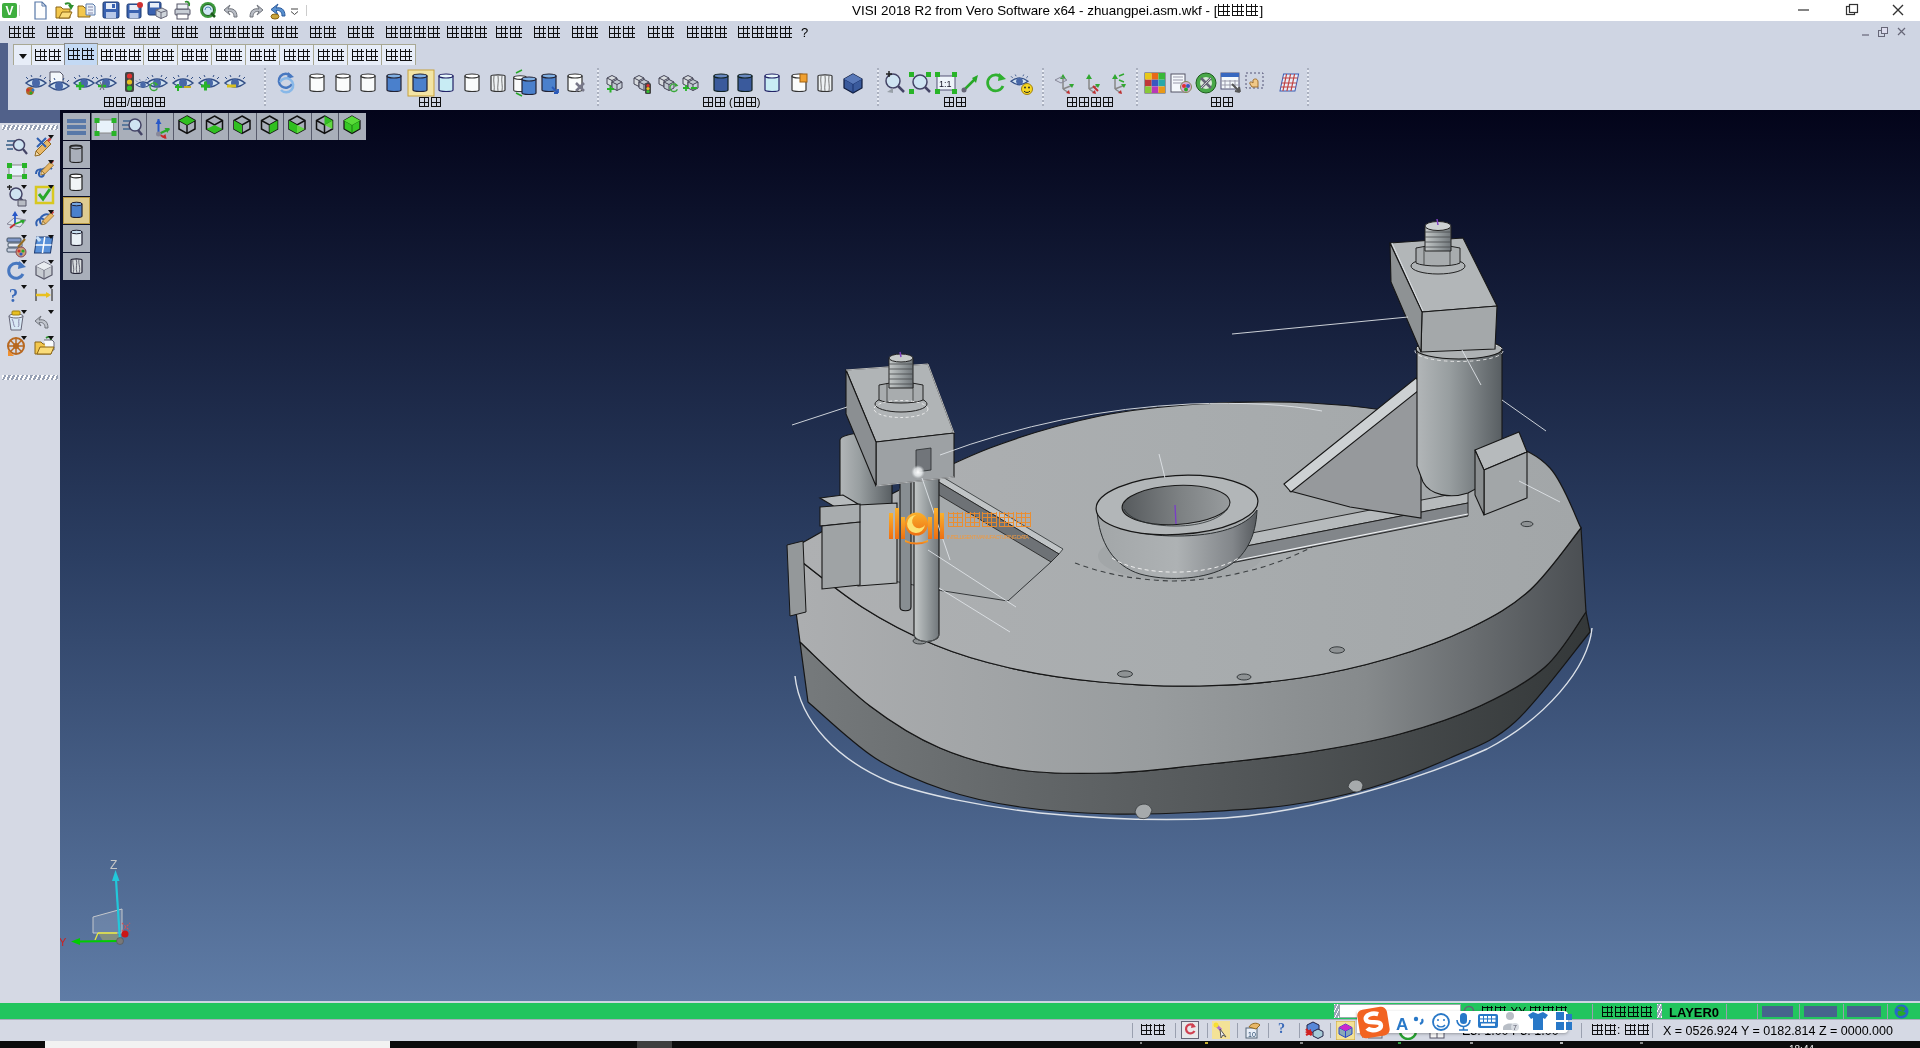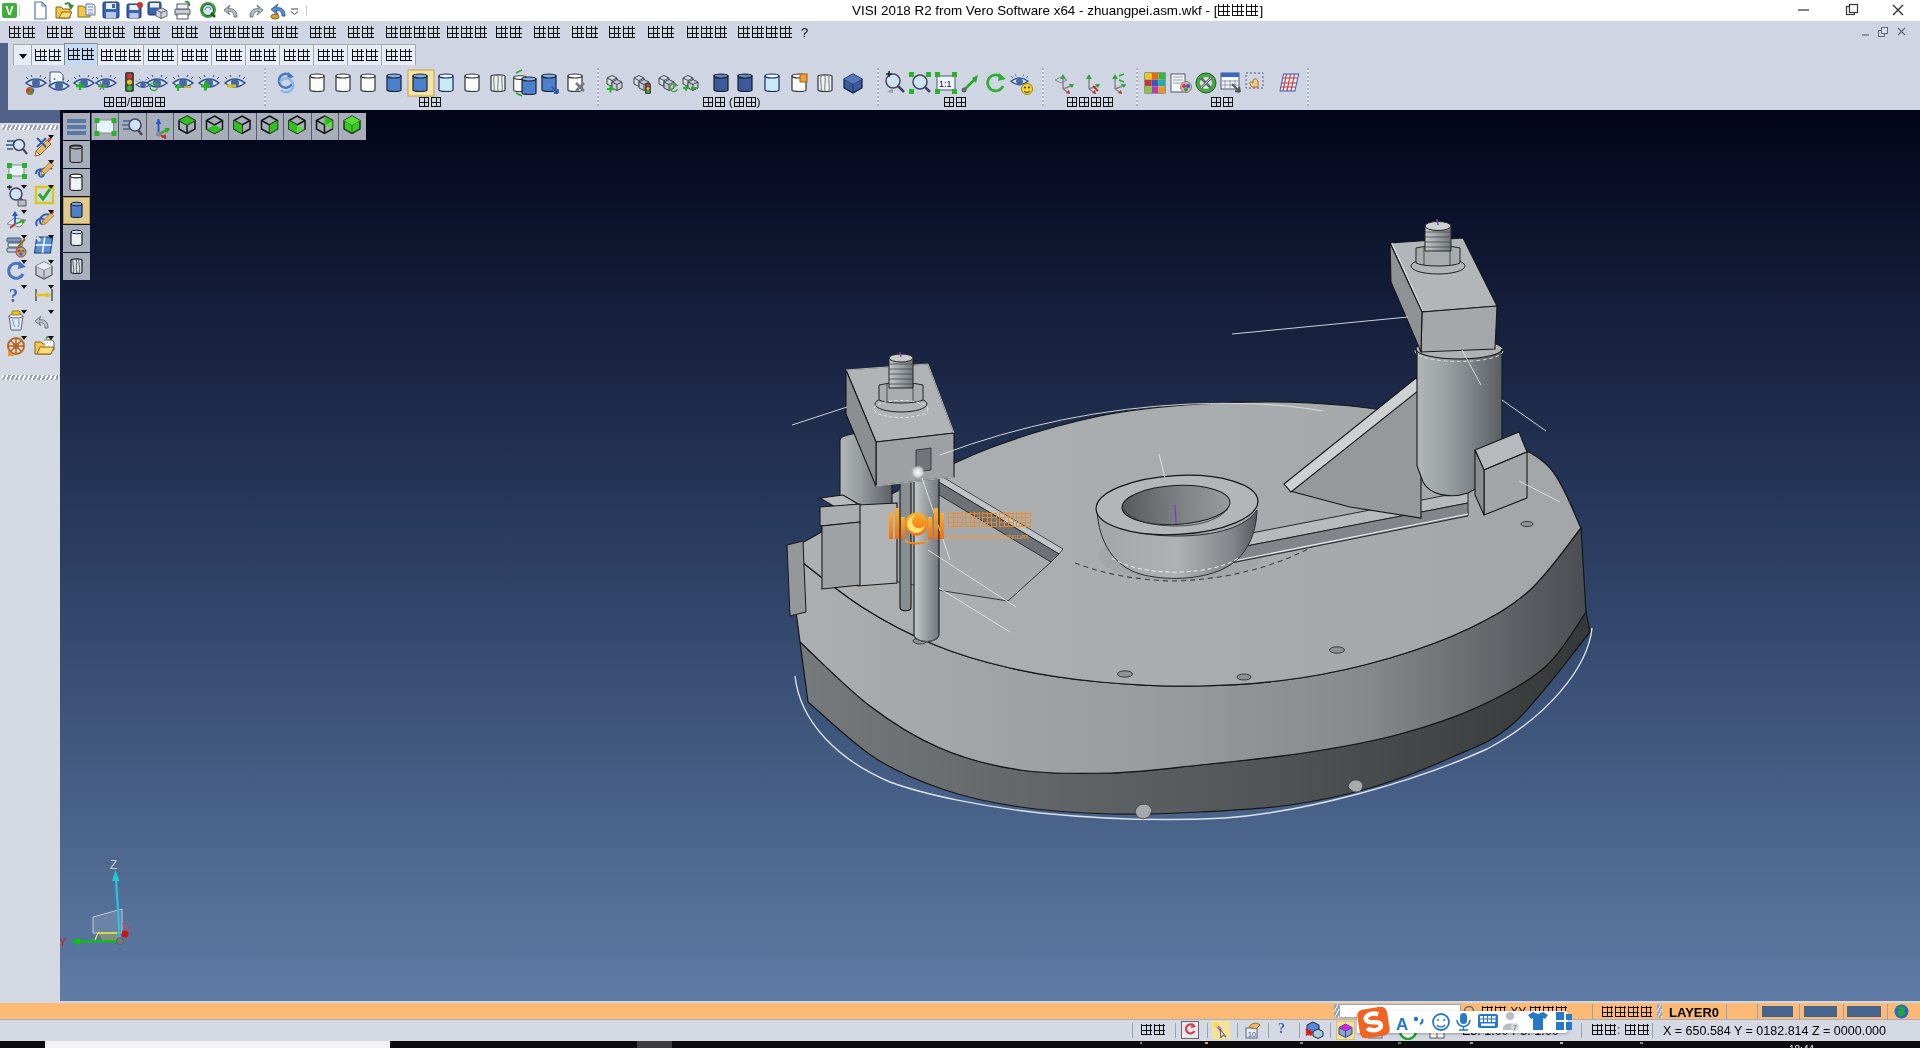--- a/index.html
+++ b/index.html
@@ -21,21 +21,21 @@
 .tab{position:absolute;top:1px;height:21px;background:#e7edf8;border:1px solid #a8a894;border-bottom:none;color:#000;font-size:13px;text-align:center;padding-top:3px}
 .tab.sel{background:#c3d9f4;top:0;height:22px;font-weight:bold;border-color:#888}
 #tbar{left:0;top:65px;width:1920px;height:45px;background:#cfd5e3;color:#000}
 .tlab{position:absolute;top:31px;font-size:11px;color:#000;white-space:nowrap}
 .vsep{position:absolute;top:3px;height:38px;width:2px;background:repeating-linear-gradient(0deg,#aab0bf 0 2px,#e8ecf4 2px 4px)}
 #dockstrip{left:0;top:43px;width:8px;height:67px;background:#51618a}
 #dockhead{left:0;top:110px;width:60px;height:13px;background:#51618a}
 #dock{left:0;top:123px;width:60px;height:880px;background:#d5d9e4}
 .grip{position:absolute;left:2px;width:56px;height:5px;background:repeating-linear-gradient(115deg,#fcfcfc 0 2px,#96a0b4 2px 4px)}
 #vp{left:60px;top:110px;width:1860px;height:891px}
-#sb1{left:0;top:1003px;width:1920px;height:17px;background:#fdba74;color:#000;font-size:12px}
+#sb1{left:0;top:1003px;width:1920px;height:17px;background:#22c55e;color:#000;font-size:12px}
 #sbline{left:0;top:1019px;width:1920px;height:1px;background:#a8adbb}
 #sb2{left:0;top:1020px;width:1920px;height:21px;background:#d5d9e4;color:#000;font-size:12px}
 .ssep{position:absolute;top:3px;height:15px;width:1px;background:#9aa0af}
 .sgrip{position:absolute;width:5px;height:14px;background:repeating-linear-gradient(115deg,#fcfcfc 0 1px,#9aa4b8 1px 3px)}
 #task{left:0;top:1041px;width:1920px;height:7px;background:#0c0c0c;overflow:hidden}
 #sogou{left:1357px;top:1011px;width:211px;height:22px;background:#fff;border-radius:0 4px 4px 0;box-shadow:0 1px 3px rgba(0,0,0,.3)}
 </style>
 </head>
 <body>
 <svg id="vp" class="abs" width="1860" height="891" viewBox="60 110 1860 891">
@@ -899,21 +899,21 @@
 <svg class="abs" style="left:1368px;top:2px" width="90" height="18">
       <rect x="0" y="2" width="14" height="14" fill="#d8dce0" stroke="#667"></rect>
       <circle cx="40" cy="9" r="8" fill="#fff" stroke="#28a030" stroke-width="2.5"></circle>
       <rect x="62" y="2" width="14" height="14" fill="#f8f8f8" stroke="#556"></rect>
       <path d="M 62,9 h 14 M 69,2 v 14" stroke="#556"></path>
     </svg>
 <span class="abs" style="left:1462px;top:4px;font-size:12.5px">E3: 1.00 P3: 1.00</span>
 <div class="ssep" style="left:1581px"></div>
 <span class="abs g12" style="left:1591px;top:3px"><i class="cj"></i><i class="cj"></i>: <i class="cj"></i><i class="cj"></i></span>
 <div class="ssep" style="left:1652px"></div>
-<span class="abs" style="left:1663px;top:4px;font-size:12.5px">X = 650.584 Y = 0182.814 Z = 0000.000</span>
+<span class="abs" style="left:1663px;top:4px;font-size:12.5px">X = 0526.924 Y = 0182.814 Z = 0000.000</span>
 </div>
 <div id="task" class="abs">
 <div class="abs" style="left:45px;top:0;width:345px;height:7px;background:#f2f2f2"></div>
 <div class="abs" style="left:637px;top:0;width:35px;height:7px;background:#3f3f3f"></div>
 <div class="abs" style="left:1140px;top:1px;width:2px;height:2px;background:#888"></div>
 <div class="abs" style="left:1205px;top:1px;width:3px;height:2px;background:#c8b030"></div>
 <div class="abs" style="left:1300px;top:1px;width:3px;height:2px;background:#888"></div>
 <div class="abs" style="left:1398px;top:1px;width:3px;height:2px;background:#30a040"></div>
 <div class="abs" style="left:1470px;top:1px;width:3px;height:2px;background:#999"></div>
 <div class="abs" style="left:1560px;top:1px;width:3px;height:2px;background:#b8b8b8"></div>

